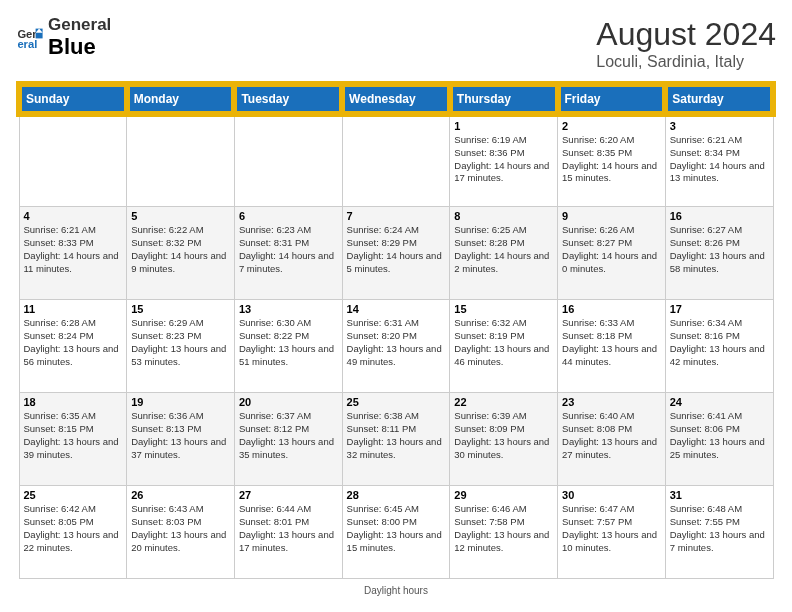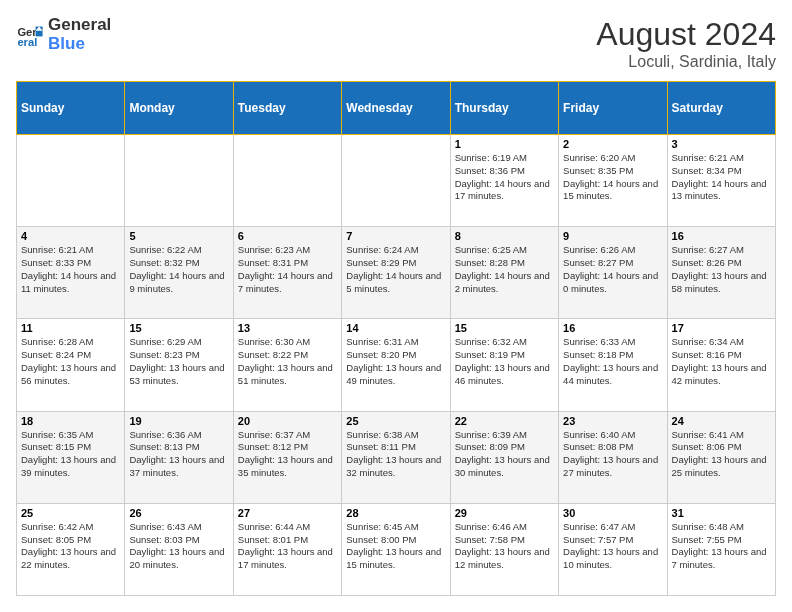--- a/index.html
+++ b/index.html
@@ -26,44 +26,43 @@
     .logo {
       display: flex;
       align-items: center;
       gap: 4px;
     }
     .logo-icon {
       width: 28px;
       height: 28px;
     }
     .title-block {
-      text-align: right;
     }
     .main-title {
       font-size: 32px;
       font-weight: normal;
       color: #333;
     }
     .sub-title {
       font-size: 16px;
       color: #555;
     }
     .calendar {
       flex: 1;
       border-collapse: collapse;
       width: 100%;
       font-size: 10.5px;
     }
     .calendar th {
       background: #1a6fbb;
       color: #fff;
-      padding: 19px 4px;
+      padding: 5px 4px;
       text-align: left;
       font-size: 12px;
-      border: 1px solid #eab308;
+      border: 6px solid #eab308;
     }
     .calendar td {
       border: 1px solid #ccc;
       vertical-align: top;
       padding: 3px 4px;
       width: calc(100% / 7);
       height: 78px;
       background: #fff;
     }
     .calendar tr:nth-child(even) td {
@@ -97,21 +96,21 @@
   <div class="header">
     <div class="logo">
       <svg class="logo-icon" viewBox="0 0 40 40">
         <text x="2" y="22" font-size="16" font-weight="bold" fill="#333" font-family="Arial">Gen</text>
         <text x="2" y="36" font-size="16" font-weight="bold" fill="#1a6fbb" font-family="Arial">eral</text>
         <polygon points="28,8 38,8 38,22 28,22" fill="#1a6fbb"></polygon>
         <polygon points="28,14 38,14 33,8" fill="#fff"></polygon>
       </svg>
       <div>
         <div style="font-size:17px;font-weight:bold;color:#333;line-height:1.1;text-align:right;">General</div>
-        <div style="font-size:17px;font-weight:bold;color:#3b82f6;line-height:1.1;">Blue</div>
+        <div style="font-size:22px;font-weight:bold;color:#000000;line-height:1.1;">Blue</div>
       </div>
     </div>
     <div class="title-block">
       <div class="main-title">August 2024</div>
       <div class="sub-title">Loculi, Sardinia, Italy</div>
     </div>
   </div>
 
   <table class="calendar">
     <thead>
@@ -260,13 +259,16 @@
             <div class="day-info">Sunrise: 6:47 AM<br>Sunset: 7:57 PM<br>Daylight: 13 hours and 10 minutes.</div>
           </td>
           <td>
             <span class="day-num">31</span>
             <div class="day-info">Sunrise: 6:48 AM<br>Sunset: 7:55 PM<br>Daylight: 13 hours and 7 minutes.</div>
           </td>
         </tr>
       </tbody>
   </table>
 
+  <div class="footer">
+    <span>Daylight hours</span>
+  </div>
 </div>
 
 </body></html>

